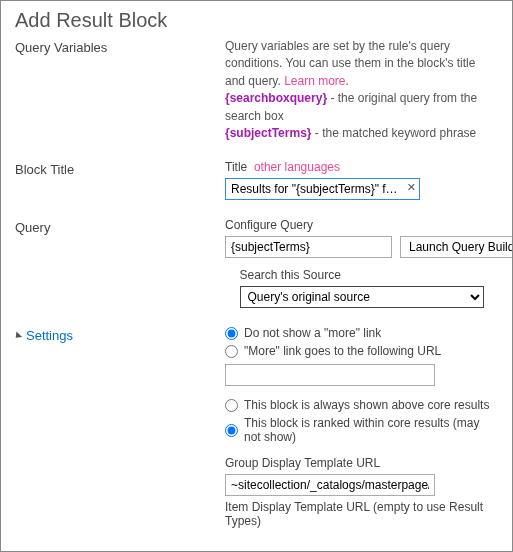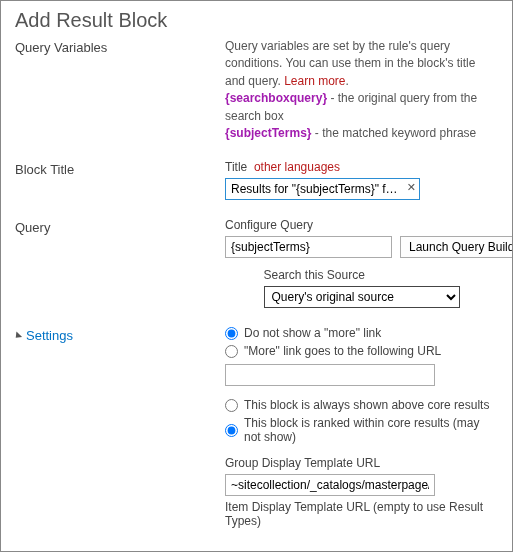--- a/index.html
+++ b/index.html
@@ -33,21 +33,21 @@
     }
     .content-col {
       flex: 1;
       min-width: 0;
     }
     .helptext {
       font-size: 12px;
       color: #555;
       line-height: 1.45;
     }
-    .link { color: #b91c1c; cursor: pointer; }
+    .link { color: #ec4899; cursor: pointer; }
     .bold { font-weight: 600; color: #a21caf; }
     .sublabel {
       font-size: 12px;
       color: #444;
       margin-bottom: 4px;
     }
     .title-input-wrap {
       position: relative;
       width: 195px;
     }
@@ -88,21 +88,21 @@
     }
     .source-row { display: flex; gap: 10px; margin-top: 10px; justify-content: center; }
     .source-col { flex: 0 0 auto; }
     .select {
       border: 1px solid #444;
       background: #fff;
       padding: 2px 3px;
       font-size: 12px;
       font-family: inherit;
     }
-    .source-select { width: 196px; }
+    .source-select { width: 244px; }
     .items-select { width: 40px; }
     .settings-toggle {
       display: flex;
       align-items: center;
       gap: 6px;
       color: #0072c6;
       font-size: 13px;
       cursor: pointer;
     }
     .caret {

